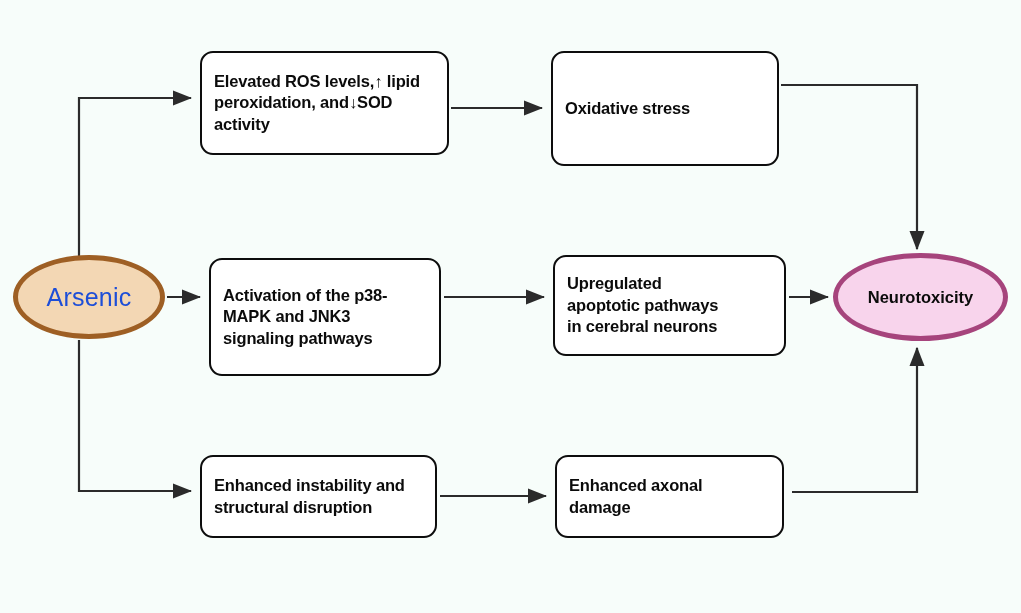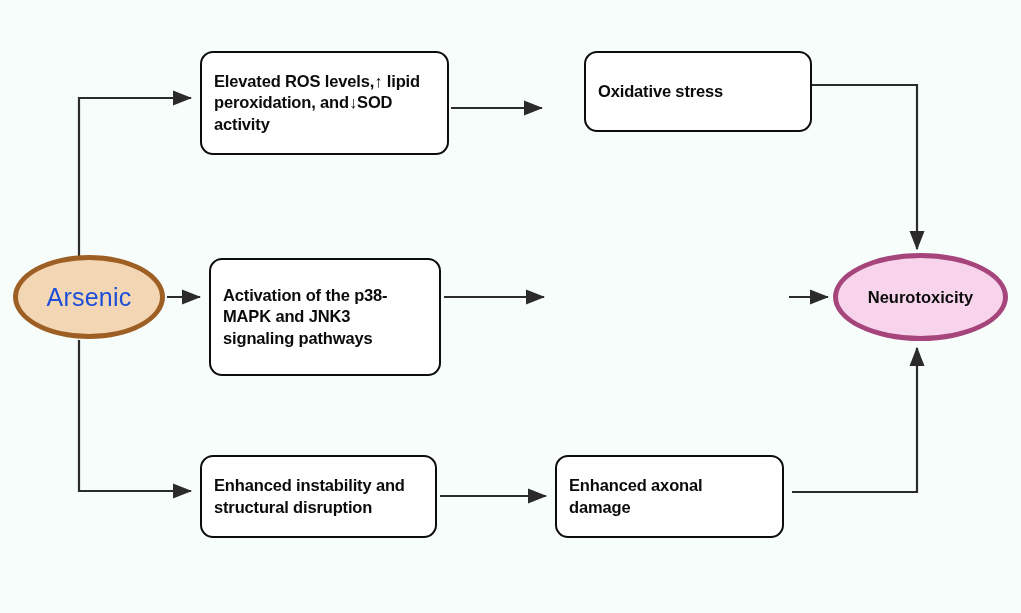--- a/index.html
+++ b/index.html
@@ -81,21 +81,21 @@
     border: 5px solid #a6447c;
   }
   #node-neurotoxicity .label {
     font-size: 16.5px;
     font-weight: bold;
     color: #0b0b0b;
   }
 
   
   #box-ros        { left: 200px; top: 51px;  width: 249px; height: 104px; }
-  #box-oxidative  { left: 551px; top: 51px;  width: 228px; height: 81px; margin-left: 33px; }
+  #box-oxidative  { left: 551px; top: 51px;  width: 228px; height: 115px; }
   #box-mapk       { left: 209px; top: 258px; width: 232px; height: 118px;  }
   #box-apoptotic  { left: 553px; top: 255px; width: 233px; height: 101px; }
   #box-instability{ left: 200px; top: 455px; width: 237px; height: 83px;  }
   #box-axonal     { left: 555px; top: 455px; width: 229px; height: 83px;  }
 </style>
 </head>
 <body>
 
 <div id="canvas">
 
@@ -146,20 +146,25 @@
 
   <div class="node-box" id="box-instability">
     <span class="label">Enhanced instability and
 structural disruption</span>
   </div>
 
   <div class="node-box" id="box-oxidative">
     <span class="label">Oxidative stress</span>
   </div>
 
+  <div class="node-box" id="box-apoptotic">
+    <span class="label">Upregulated
+apoptotic pathways
+in cerebral neurons</span>
+  </div>
 
   <div class="node-box" id="box-axonal">
     <span class="label">Enhanced axonal
 damage</span>
   </div>
 
   <div class="node-ellipse" id="node-neurotoxicity">
     <span class="label">Neurotoxicity</span>
   </div>
 

